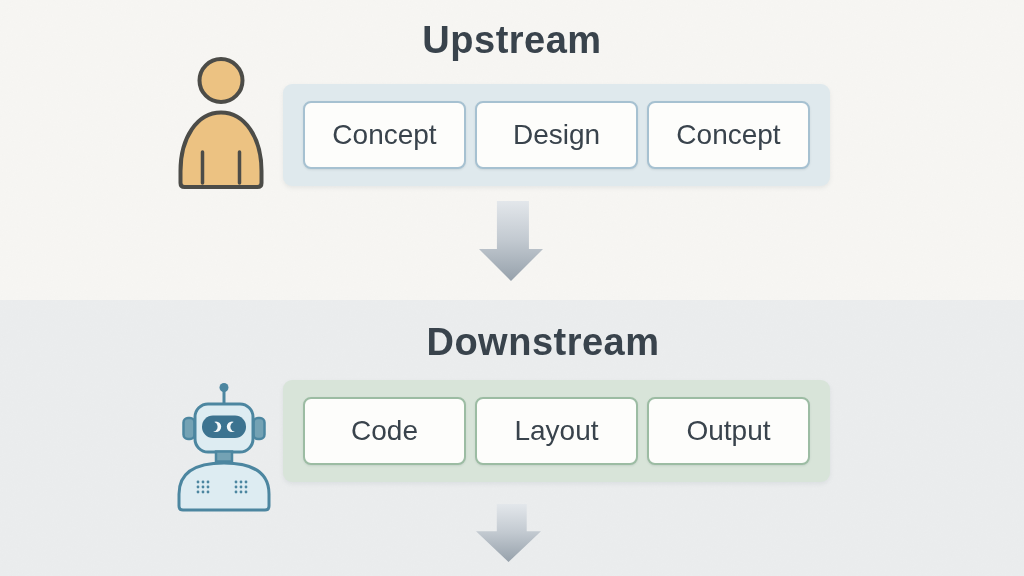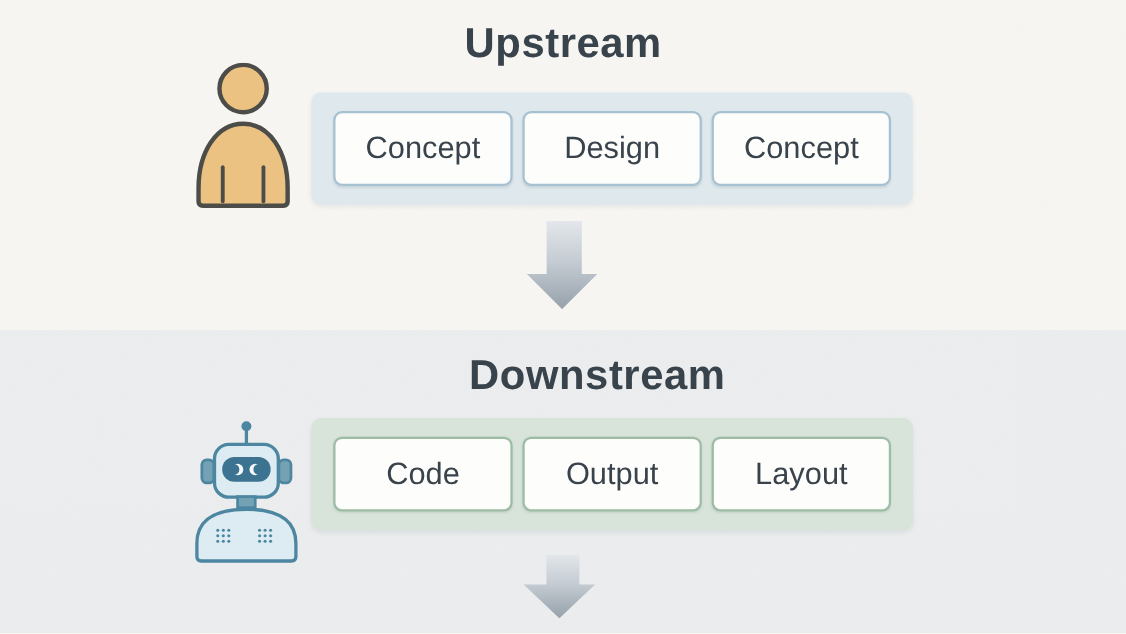--- a/index.html
+++ b/index.html
@@ -119,19 +119,19 @@
         <circle cx="69" cy="108" r="1.4"></circle>
         <circle cx="74" cy="108" r="1.4"></circle>
       <circle cx="64" cy="113" r="1.4"></circle>
         <circle cx="69" cy="113" r="1.4"></circle>
         <circle cx="74" cy="113" r="1.4"></circle>
     </g>
   </svg>
 
   <div class="panel" id="down-panel">
     <div class="pill">Code</div>
+    <div class="pill">Layout</div>
     <div class="pill">Output</div>
-    <div class="pill">Layout</div>
   </div>
 
   <div class="arrow" id="arrow2"></div>
 
 </div>
 
 </body></html>

